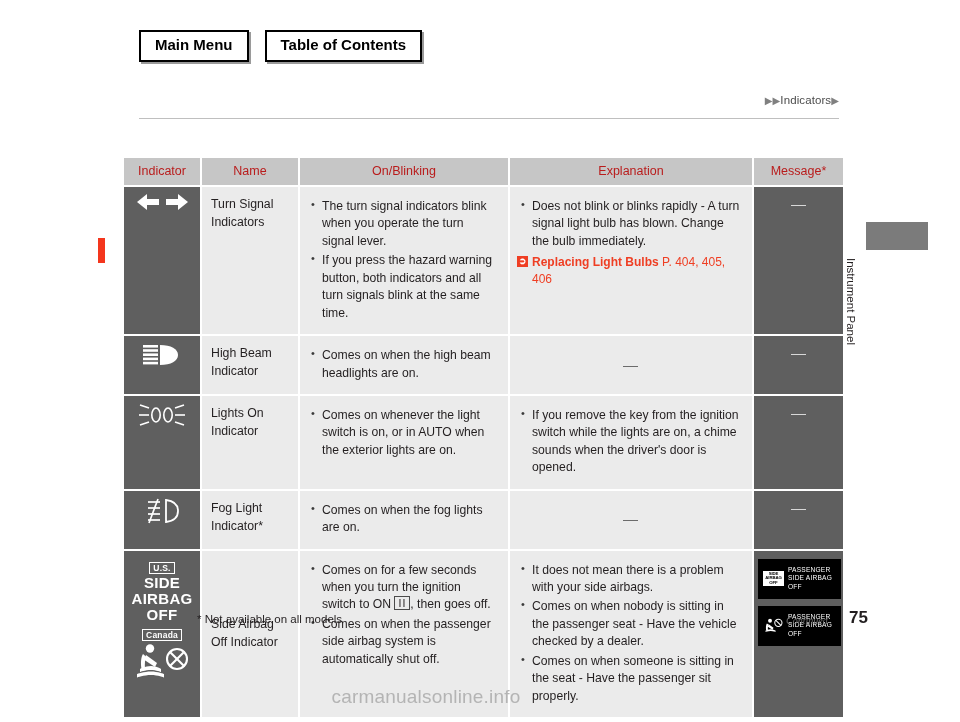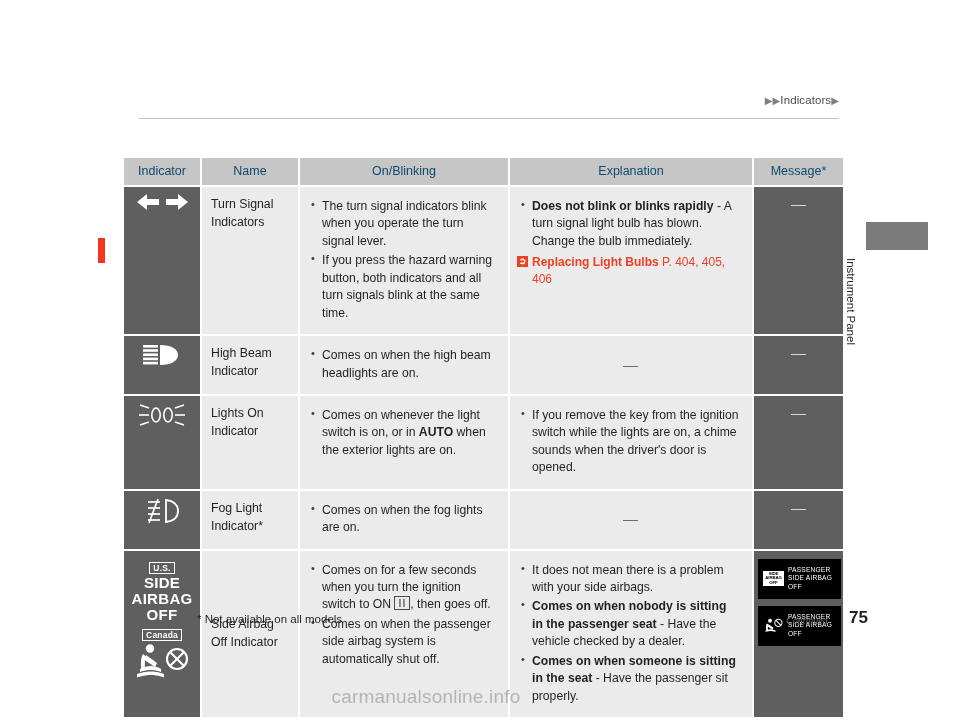--- a/index.html
+++ b/index.html
@@ -51,21 +51,21 @@
   }
   .redmark {
     position:absolute; left:98px; top:238px;
     width:7px; height:25px; background:#f4361d;
   }
 
   
   .tablewrap { position:absolute; left:122px; top:156px; width:713px; }
   table.idx { border-collapse:separate; border-spacing:2px; width:713px; table-layout:fixed; }
   table.idx th {
-    background:#c6c6c6; color:#0c4a6e;
+    background:#c6c6c6; color:#b91c1c;
     font-size:12.5px; font-weight:normal;
     padding:6px 2px 7px 2px; text-align:center; vertical-align:middle;
     border:0;
   }
   table.idx td { vertical-align:top; border:0; }
 
   .col-ind  { width:76px; }
   .col-name { width:96px; }
   .col-onb  { width:208px; }
   .col-exp  { width:242px; }
@@ -79,21 +79,21 @@
   .dash-light { color:#6b6b6b; font-size:15px; display:block; text-align:center; }
   .dash-dark  { color:#d8d8d8; font-size:15px; display:block; text-align:center; }
 
   ul.bul { margin:4px; padding:0; list-style:none; }
   ul.bul > li {
     position:relative; padding-left:11px; margin:0 0 2px 0;
   }
   ul.bul > li:before {
     content:"\2022"; position:absolute; left:0; top:-1px; font-size:11px; color:#3a3a3a;
   }
-  .b { font-weight:bold; }
+  .b { font-weight:normal; }
   .ref {
     display:block; margin-top:1px; padding-left:15px; position:relative;
     color:#ef3e23; font-size:12px; line-height:1.4;
   }
   .ref .arrowbox {
     position:absolute; left:0; top:2px;
     width:11px; height:11px; background:#ef3e23; color:#fff;
     font-size:9px; line-height:11px; text-align:center; font-weight:bold;
   }
   .ref .rt { font-weight:bold; }
@@ -149,20 +149,22 @@
   .pageno { position:absolute; left:849px; top:608px; font-size:17px; font-weight:bold; color:#231f20; }
   .watermark {
     position:absolute; left:0; top:686px; width:852px; text-align:center;
     font-size:19px; color:#b4b4b4; letter-spacing:.2px;
   }
 </style>
 </head>
 <body>
 
 <div class="navbar">
+  <button class="navbtn">Main Menu</button>
+  <button class="navbtn">Table of Contents</button>
 </div>
 
 <div class="crumbwrap">
   <span class="crumb"><span class="tri">▶▶</span><span>Indicators</span><span class="tri">▶</span></span>
 </div>
 <div class="crumbrule"></div>
 
 <div class="sidetab"></div>
 <div class="sidelabel">Instrument Panel</div>
 <div class="redmark"></div>

